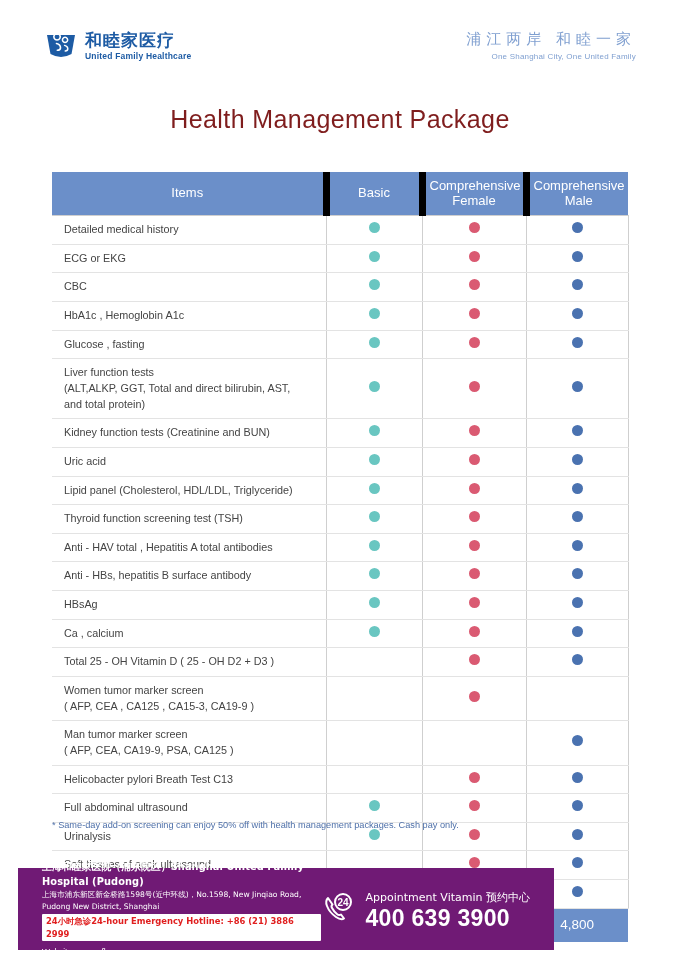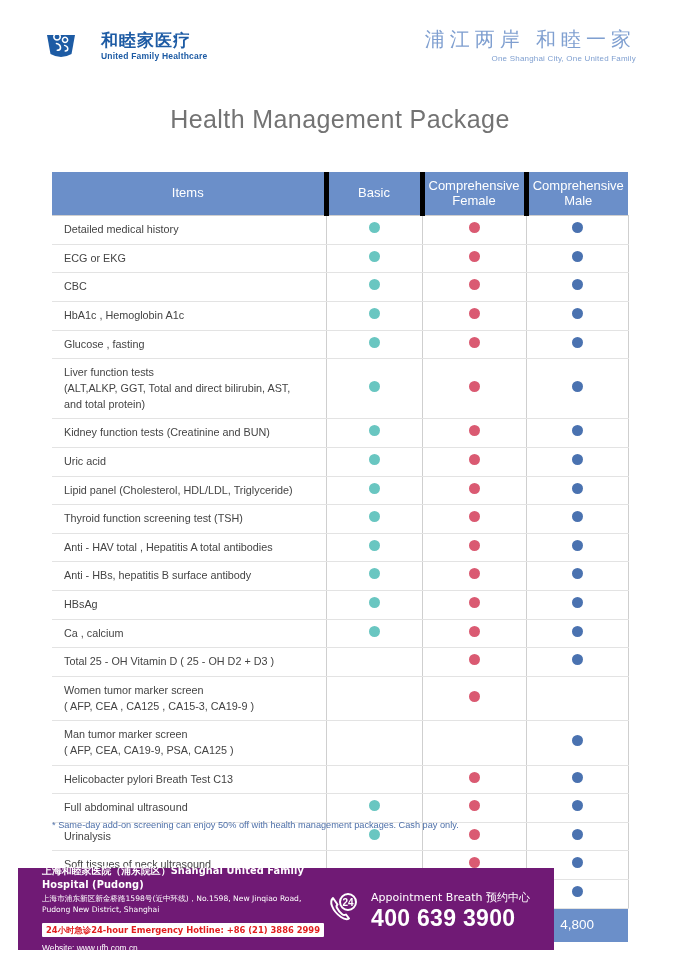--- a/index.html
+++ b/index.html
@@ -16,63 +16,63 @@
     background:#ffffff;
     padding:0;
   }
 
   
   .header{
     position:absolute;left:0;top:0;width:680px;height:92px;
     display:flex;align-items:center;justify-content:space-between;
     padding:0 44px;box-sizing:border-box;
   }
-  .brand{display:flex;align-items:center;gap:23px;}
+  .brand{display:flex;align-items:center;gap:7px;}
   .brand-mark{
     width:34px;height:28px;flex:none;position:relative;
   }
   .brand-text{display:flex;flex-direction:column;line-height:1;}
   .brand-cn{
     font-size:17px;color:#1d5ba4;letter-spacing:1px;font-weight:700;
     font-family:"DejaVu Sans",sans-serif;
   }
   .brand-en{
     font-size:8.5px;color:#1d5ba4;font-weight:700;letter-spacing:.2px;margin-top:3px;
   }
   .tagline{text-align:right;line-height:1.15;}
   .tagline-cn{
-    font-size:20px;color:#7f9fd0;letter-spacing:5px;font-weight:400;
+    font-size:15px;color:#7f9fd0;letter-spacing:5px;font-weight:400;
     font-family:"DejaVu Sans",sans-serif;
   }
   .tagline-en{
     font-size:8px;color:#7f9fd0;letter-spacing:.2px;margin-top:3px;
   }
 
   
   .title{
     position:absolute;left:0;top:105px;width:680px;
     text-align:center;
-    font-size:25px;color:#737373;font-weight:400;letter-spacing:.4px;
+    font-size:25px;color:#7f1d1d;font-weight:400;letter-spacing:.4px;
   }
 
   
   .table-wrap{
     position:absolute;left:52px;top:172px;width:576px;
   }
   table{border-collapse:collapse;width:576px;table-layout:fixed;}
   col.c-items{width:274px;}
   col.c-basic{width:96px;}
   col.c-fem{width:104px;}
   col.c-male{width:102px;}
 
   thead th{
     background:#6b8fc9;color:#ffffff;font-weight:400;
     font-size:13px;line-height:1.12;
     padding:7px 4px;text-align:center;vertical-align:middle;
-    border-right:5px solid #000000;
+    border-right:7px solid #000000;
     height:36px;box-sizing:border-box;
   }
   thead th:last-child{border-right:none;}
 
   tbody td{
     border-bottom:1px solid #e3e3e3;
     border-right:1px solid #cfcfcf;
     font-size:10.8px;color:#444;
     padding:6px 0 6px 12px;
     vertical-align:middle;
@@ -329,19 +329,19 @@
     </div>
     <div class="foot-right">
       <span class="phone-badge">
         <svg width="36" height="36" viewBox="0 0 36 36" aria-hidden="true">
           <path d="M7 7 q-3 3 -1 8 q2.5 6.5 9 11 q5 3.5 8 1.5 l-3-4 q-2 1.2 -3.8 -.3 q-3.4-2.6-5.3-6.4 q-1-2 .6-3.3 Z" fill="none" stroke="#ffffff" stroke-width="2" stroke-linejoin="round"></path>
           <circle cx="22" cy="11" r="8" fill="none" stroke="#ffffff" stroke-width="2"></circle>
           <text x="22" y="15" text-anchor="middle" font-size="10" font-weight="bold" fill="#ffffff" font-family="Liberation Sans, sans-serif">24</text>
         </svg>
       </span>
       <span class="appt">
-        <span class="appt-label">Appointment Breath 预约中心</span>
+        <span class="appt-label">Appointment Vitamin 预约中心</span>
         <div class="appt-num">400 639 3900</div>
       </span>
     </div>
   </div>
 
 </div>
 
 </body></html>

